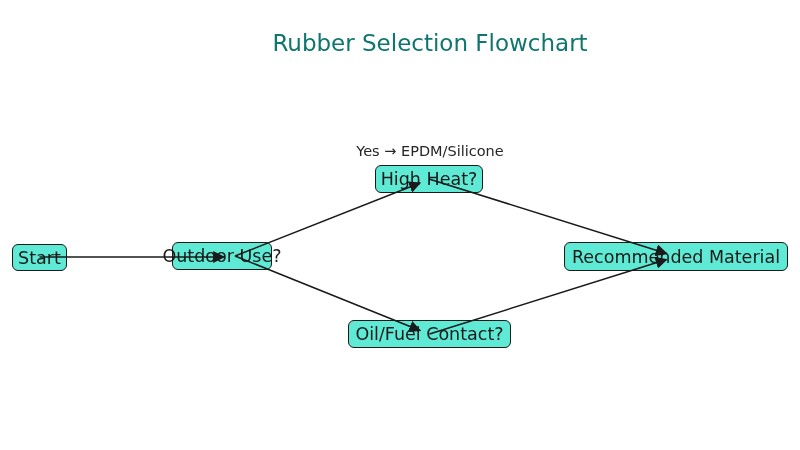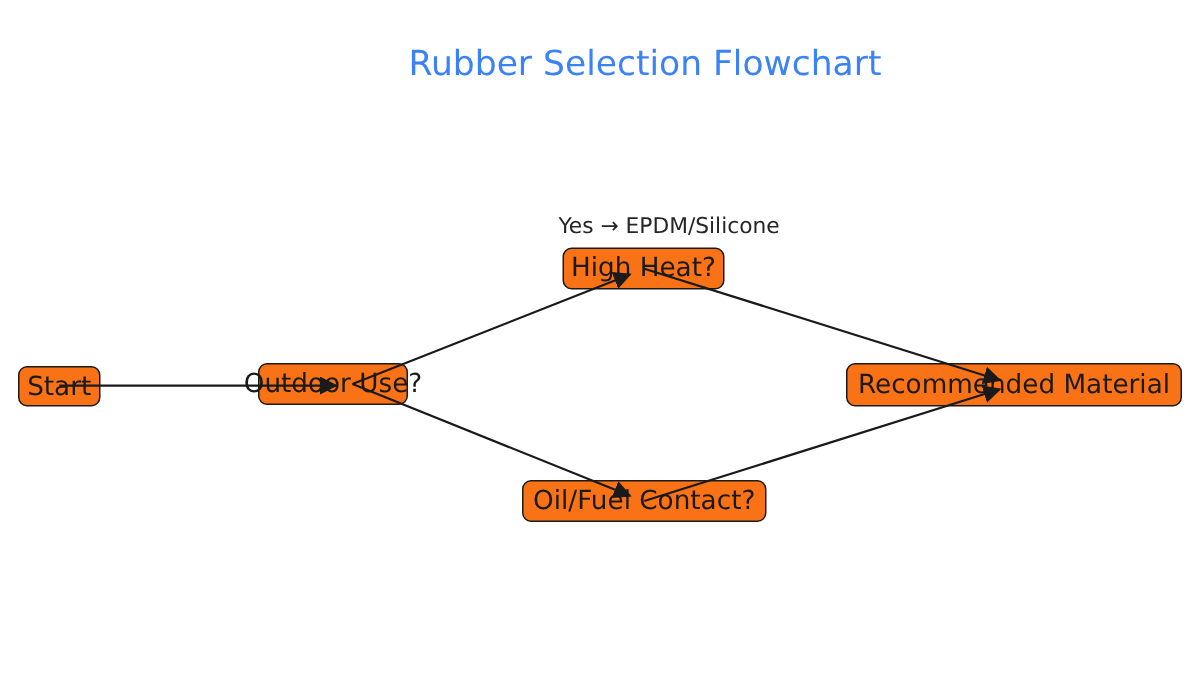--- a/index.html
+++ b/index.html
@@ -11,27 +11,27 @@
     overflow: hidden;
     font-family: "DejaVu Sans", sans-serif;
   }
   .chart-title {
     position: absolute;
     left: 430px;
     top: 43px;
     transform: translate(-50%, -50%);
     font-size: 23px;
     font-weight: 400;
-    color: #3b82f6;
+    color: #0f766e;
     white-space: nowrap;
   }
   .node {
     position: absolute;
     box-sizing: border-box;
-    background: #f97316;
+    background: #5eead4;
     border: 1.8px solid #1a1a1a;
     border-radius: 6px;
     display: flex;
     align-items: center;
     justify-content: center;
     font-size: 17.5px;
     color: #1a1a1a;
     white-space: nowrap;
     z-index: 1;
   }
@@ -41,21 +41,21 @@
   #node-oil-fuel     { left: 348px; top: 320px; width: 163px; height: 28px; }
   #node-recommended  { left: 564px; top: 242px; width: 224px; height: 29px; }
   .edge-label {
     position: absolute;
     transform: translate(-50%, -50%);
     font-size: 14.5px;
     color: #262626;
     white-space: nowrap;
     z-index: 2;
   }
-  #label-epdm   { left: 430px; top: 151px; margin-left: 16px; }
+  #label-epdm   { left: 430px; top: 151px; }
   #label-nrsbr  { left: 578px; top: 232px; }
   #label-nbrfkm { left: 431px; top: 360px; }
   svg.edges {
     position: absolute;
     left: 0; top: 0;
     z-index: 5;
     pointer-events: none;
   }
   svg.edges line { stroke: #1a1a1a; stroke-width: 1.5; }
 </style>

